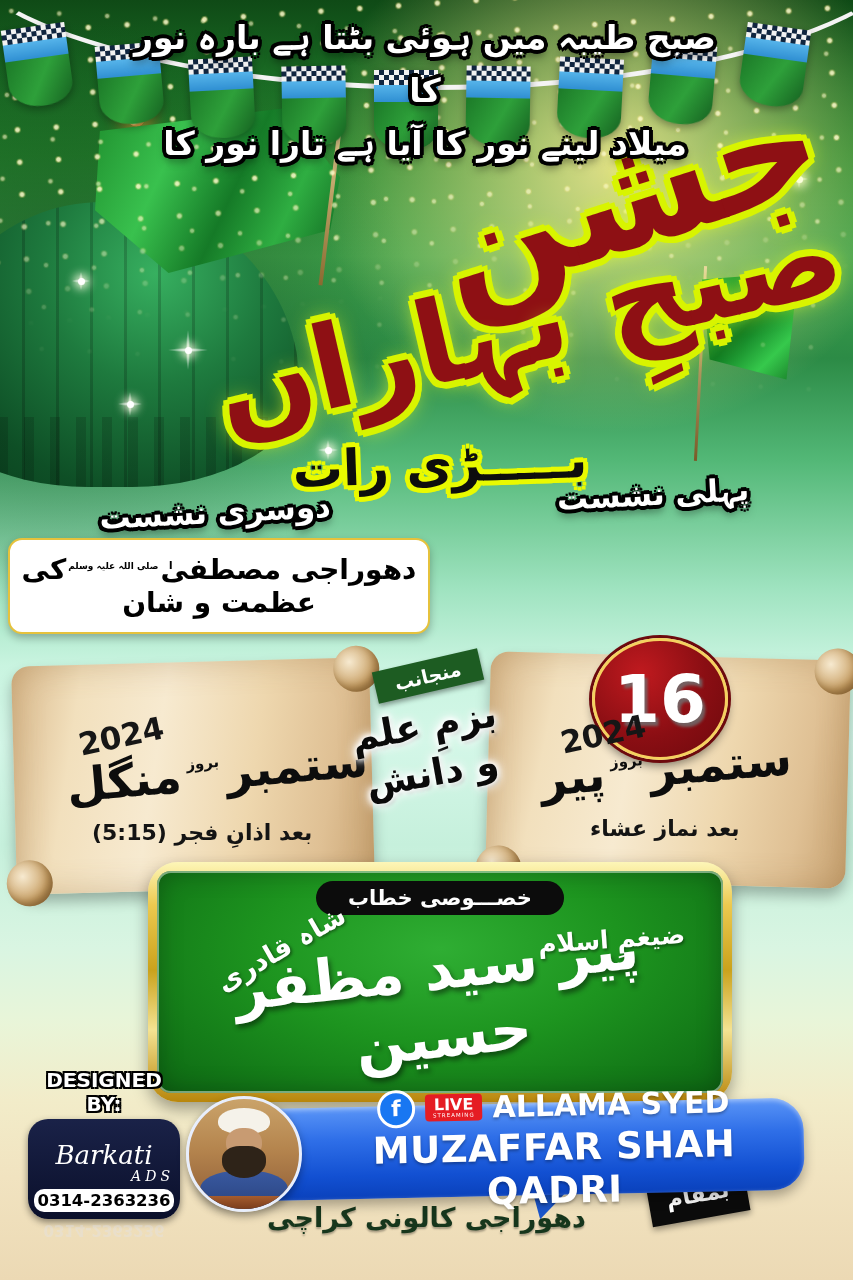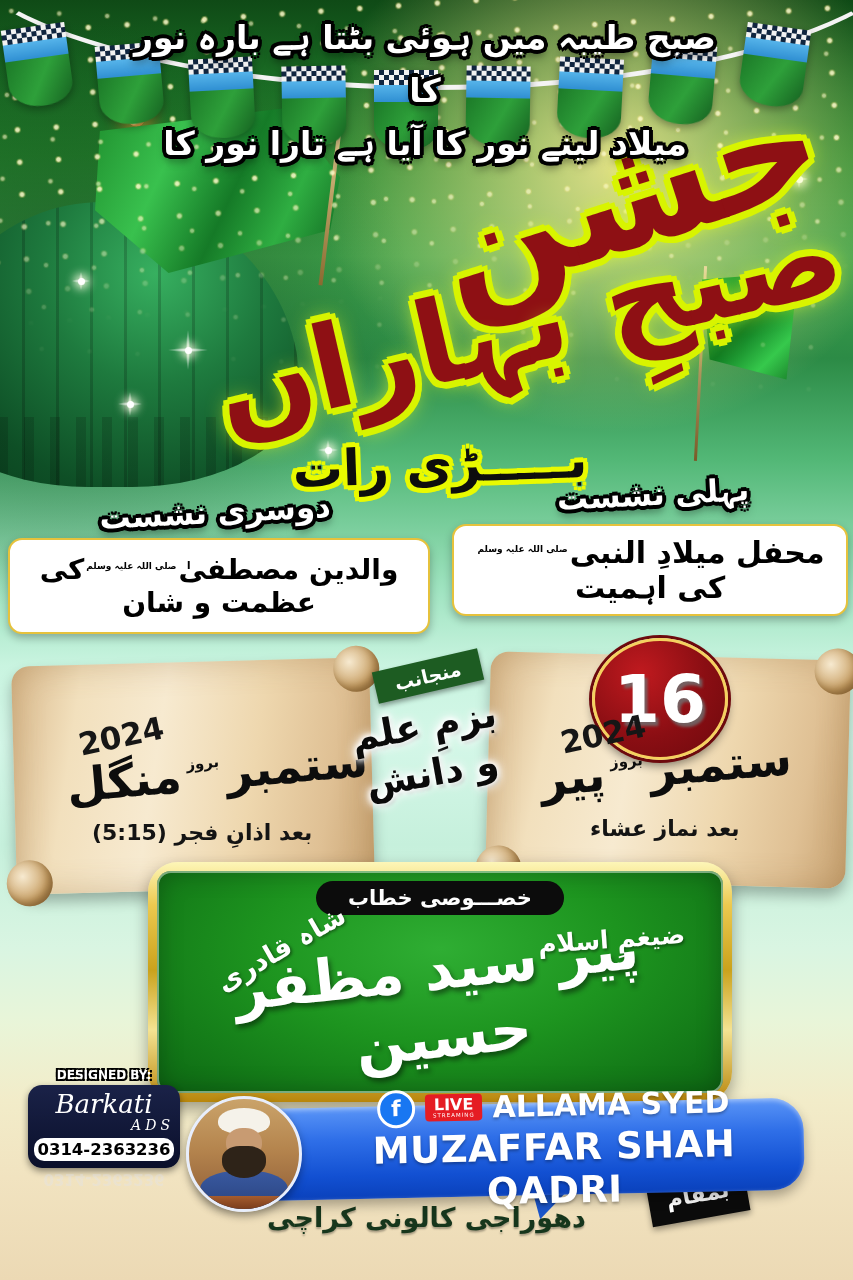--- a/index.html
+++ b/index.html
@@ -118,24 +118,24 @@
   .sp-pill{position:absolute;top:10px;left:50%;transform:translateX(-50%);background:#0c0c0c;color:#fff;
     font-size:21px;font-weight:bold;padding:5px 32px;border-radius:26px;white-space:nowrap;}
   .sp-hon{position:absolute;top:54px;right:38px;color:#fff;font-size:25px;font-weight:bold;transform:rotate(-4deg);
     text-shadow:1px 2px 3px rgba(0,0,0,.4);}
   .sp-suffix{position:absolute;top:62px;left:52px;color:#fff;font-size:27px;font-weight:bold;transform:rotate(-30deg);
     text-shadow:1px 2px 3px rgba(0,0,0,.4);}
   .sp-name{position:absolute;bottom:22px;left:0;right:0;text-align:center;color:#fff;font-size:58px;font-weight:bold;
     transform:rotate(-6deg);text-shadow:2px 4px 5px rgba(0,0,0,.45);}
   
   .designed{position:absolute;left:28px;top:1068px;width:152px;z-index:6;text-align:center;}
-  .designed-label{color:#fff;font-size:12px;font-weight:bold;
+  .designed-label{color:#fff;font-size:20px;font-weight:bold;
     text-shadow:-2px -2px 0 #000,2px -2px 0 #000,-2px 2px 0 #000,2px 2px 0 #000;}
-  .designed-box{margin-top:3px;background:linear-gradient(180deg,#1a2248,#0a0f2a);border-radius:14px;
-    padding:5px 6px 7px;box-shadow:0 3px 7px rgba(0,0,0,.45);}
+  .designed-box{margin-top:3px;background:linear-gradient(180deg,#1a2248,#0a0f2a);border-radius:20px;
+    padding:22px 6px 7px;box-shadow:0 3px 7px rgba(0,0,0,.45);}
   .designed-name{color:#fff;font-family:"DejaVu Serif",serif;font-style:italic;font-size:26px;line-height:1.1;}
   .designed-sub{color:#fff;font-family:"DejaVu Serif",serif;font-style:italic;font-size:14px;letter-spacing:4px;margin-top:-2px;text-align:right;}
   .designed-phone{margin-top:5px;background:#fff;border-radius:10px;font-size:16.5px;font-weight:bold;color:#000;padding:2px 2px;}
   .designed-reflect{opacity:.3;transform:scaleY(-1);color:#dfe4f5;font-weight:bold;font-size:15px;margin-top:2px;}
   
   .fbban{position:absolute;left:196px;top:1104px;width:608px;height:92px;z-index:5;border-radius:32px;
     background:linear-gradient(180deg,#5a95f7 0%,#2f6fe8 35%,#1250d2 75%,#0a41bb 100%);
     transform:rotate(-1.2deg);box-shadow:0 6px 12px rgba(0,0,0,.3),inset 0 2px 5px rgba(255,255,255,.45);
     display:flex;flex-direction:column;justify-content:center;gap:1px;padding-left:108px;box-sizing:border-box;}
   .fb-row1{display:flex;align-items:center;justify-content:center;gap:10px;}
@@ -261,30 +261,25 @@
   <div class="couplet urdu o-black">
     <div>صبح طیبہ میں ہوئی بٹتا ہے بارہ نور کا</div>
     <div>میلاد لینے نور کا آیا ہے تارا نور کا</div>
   </div>
 
   <div class="title-p1 urdu o-yellow">جشن</div>
   <div class="title-p2 urdu o-yellow">صبحِ بہاراں</div>
   <div class="night urdu o-yellow-sm">بـــــڑی رات</div>
 
   <div class="sess-label lab-right urdu o-black">پہلی نشست</div>
-  <div class="sess-box box-right urdu">
-    <span>
-      <span>محفل میلادِ النبی</span><span class="slw">صلی اللہ علیہ وسلم</span><span>کی اہمیت</span>
-    </span>
-  </div>
 
   <div class="sess-label lab-left urdu o-black">دوسری نشست</div>
   <div class="sess-box box-left urdu">
     <span>
-      <span>والدین مصطفیٰ</span><span class="slw">صلی اللہ علیہ وسلم</span><span>کی عظمت و شان</span>
+      <span>دھوراجی مصطفیٰ</span><span class="slw">صلی اللہ علیہ وسلم</span><span>کی عظمت و شان</span>
     </span>
   </div>
 
   <div class="scroll scroll-16"></div>
   <div class="scroll scroll-17"></div>
 
   <div class="badge badge-16">
       <span>16</span>
     </div>
 

